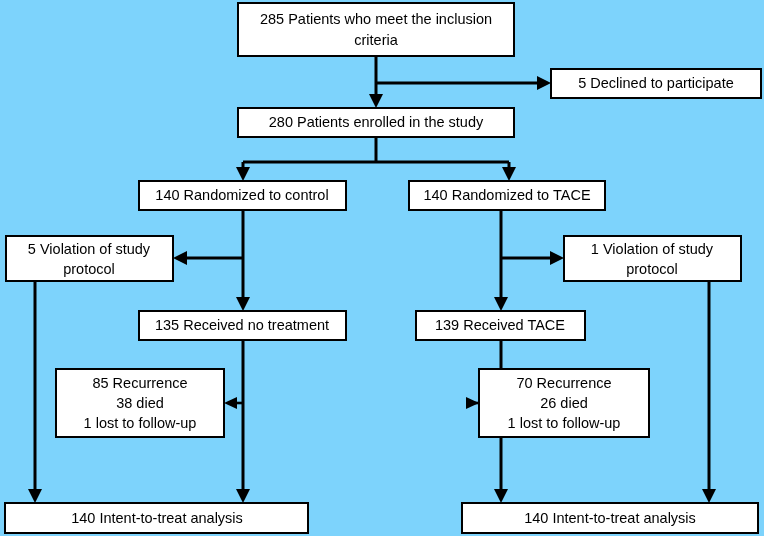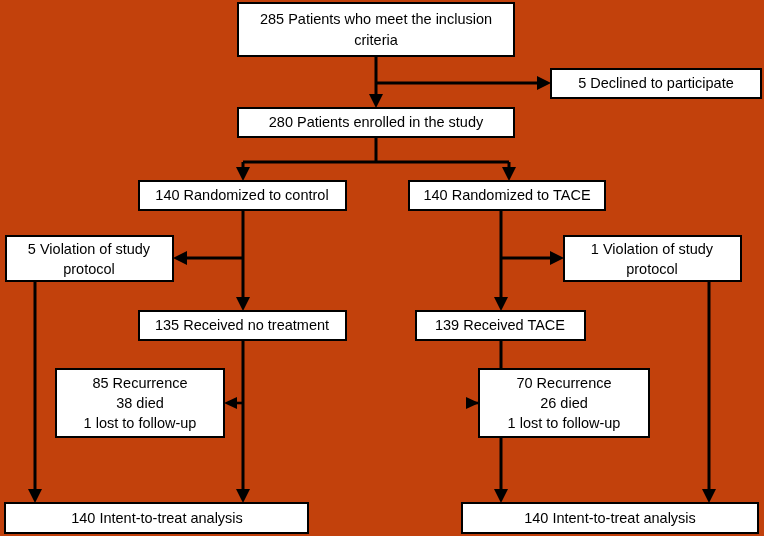--- a/index.html
+++ b/index.html
@@ -4,21 +4,21 @@
 <style>
   html, body {
     margin: 0;
     padding: 0;
     background: #ffffff;
   }
   #stage {
     position: relative;
     width: 764px;
     height: 536px;
-    background: #c2410c;
+    background: #7dd3fc;
     overflow: hidden;
     font-family: "Liberation Sans", sans-serif;
   }
   #flow-svg {
     position: absolute;
     left: 0;
     top: 0;
     width: 764px;
     height: 536px;
   }

